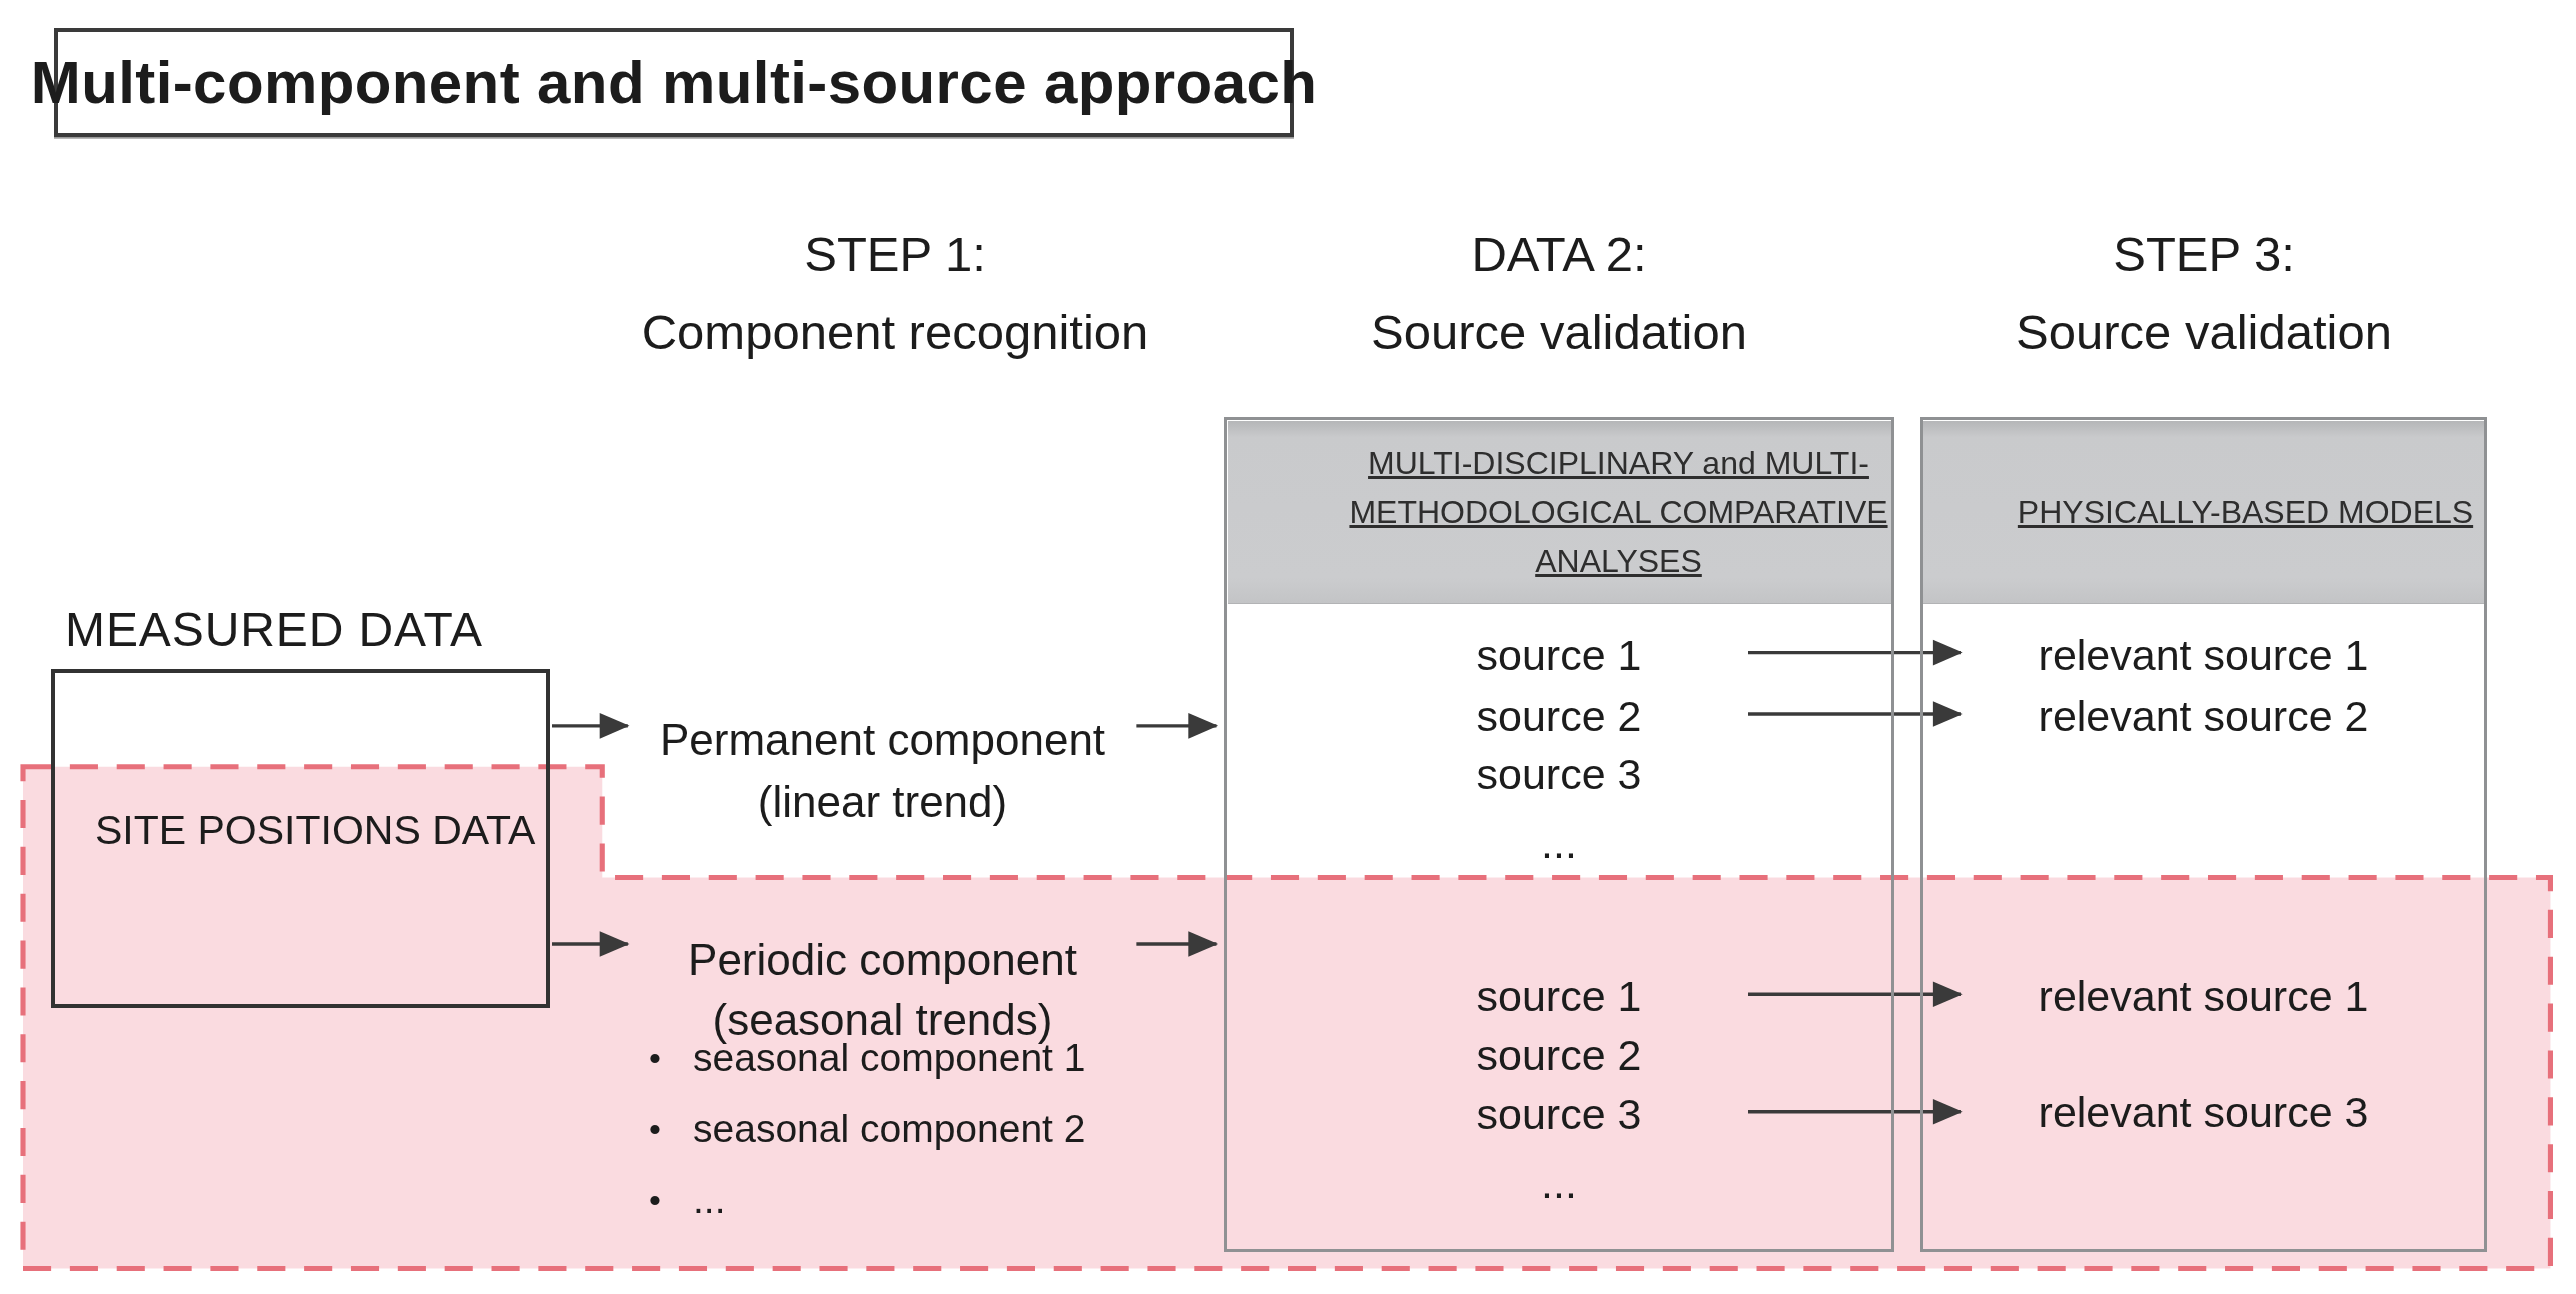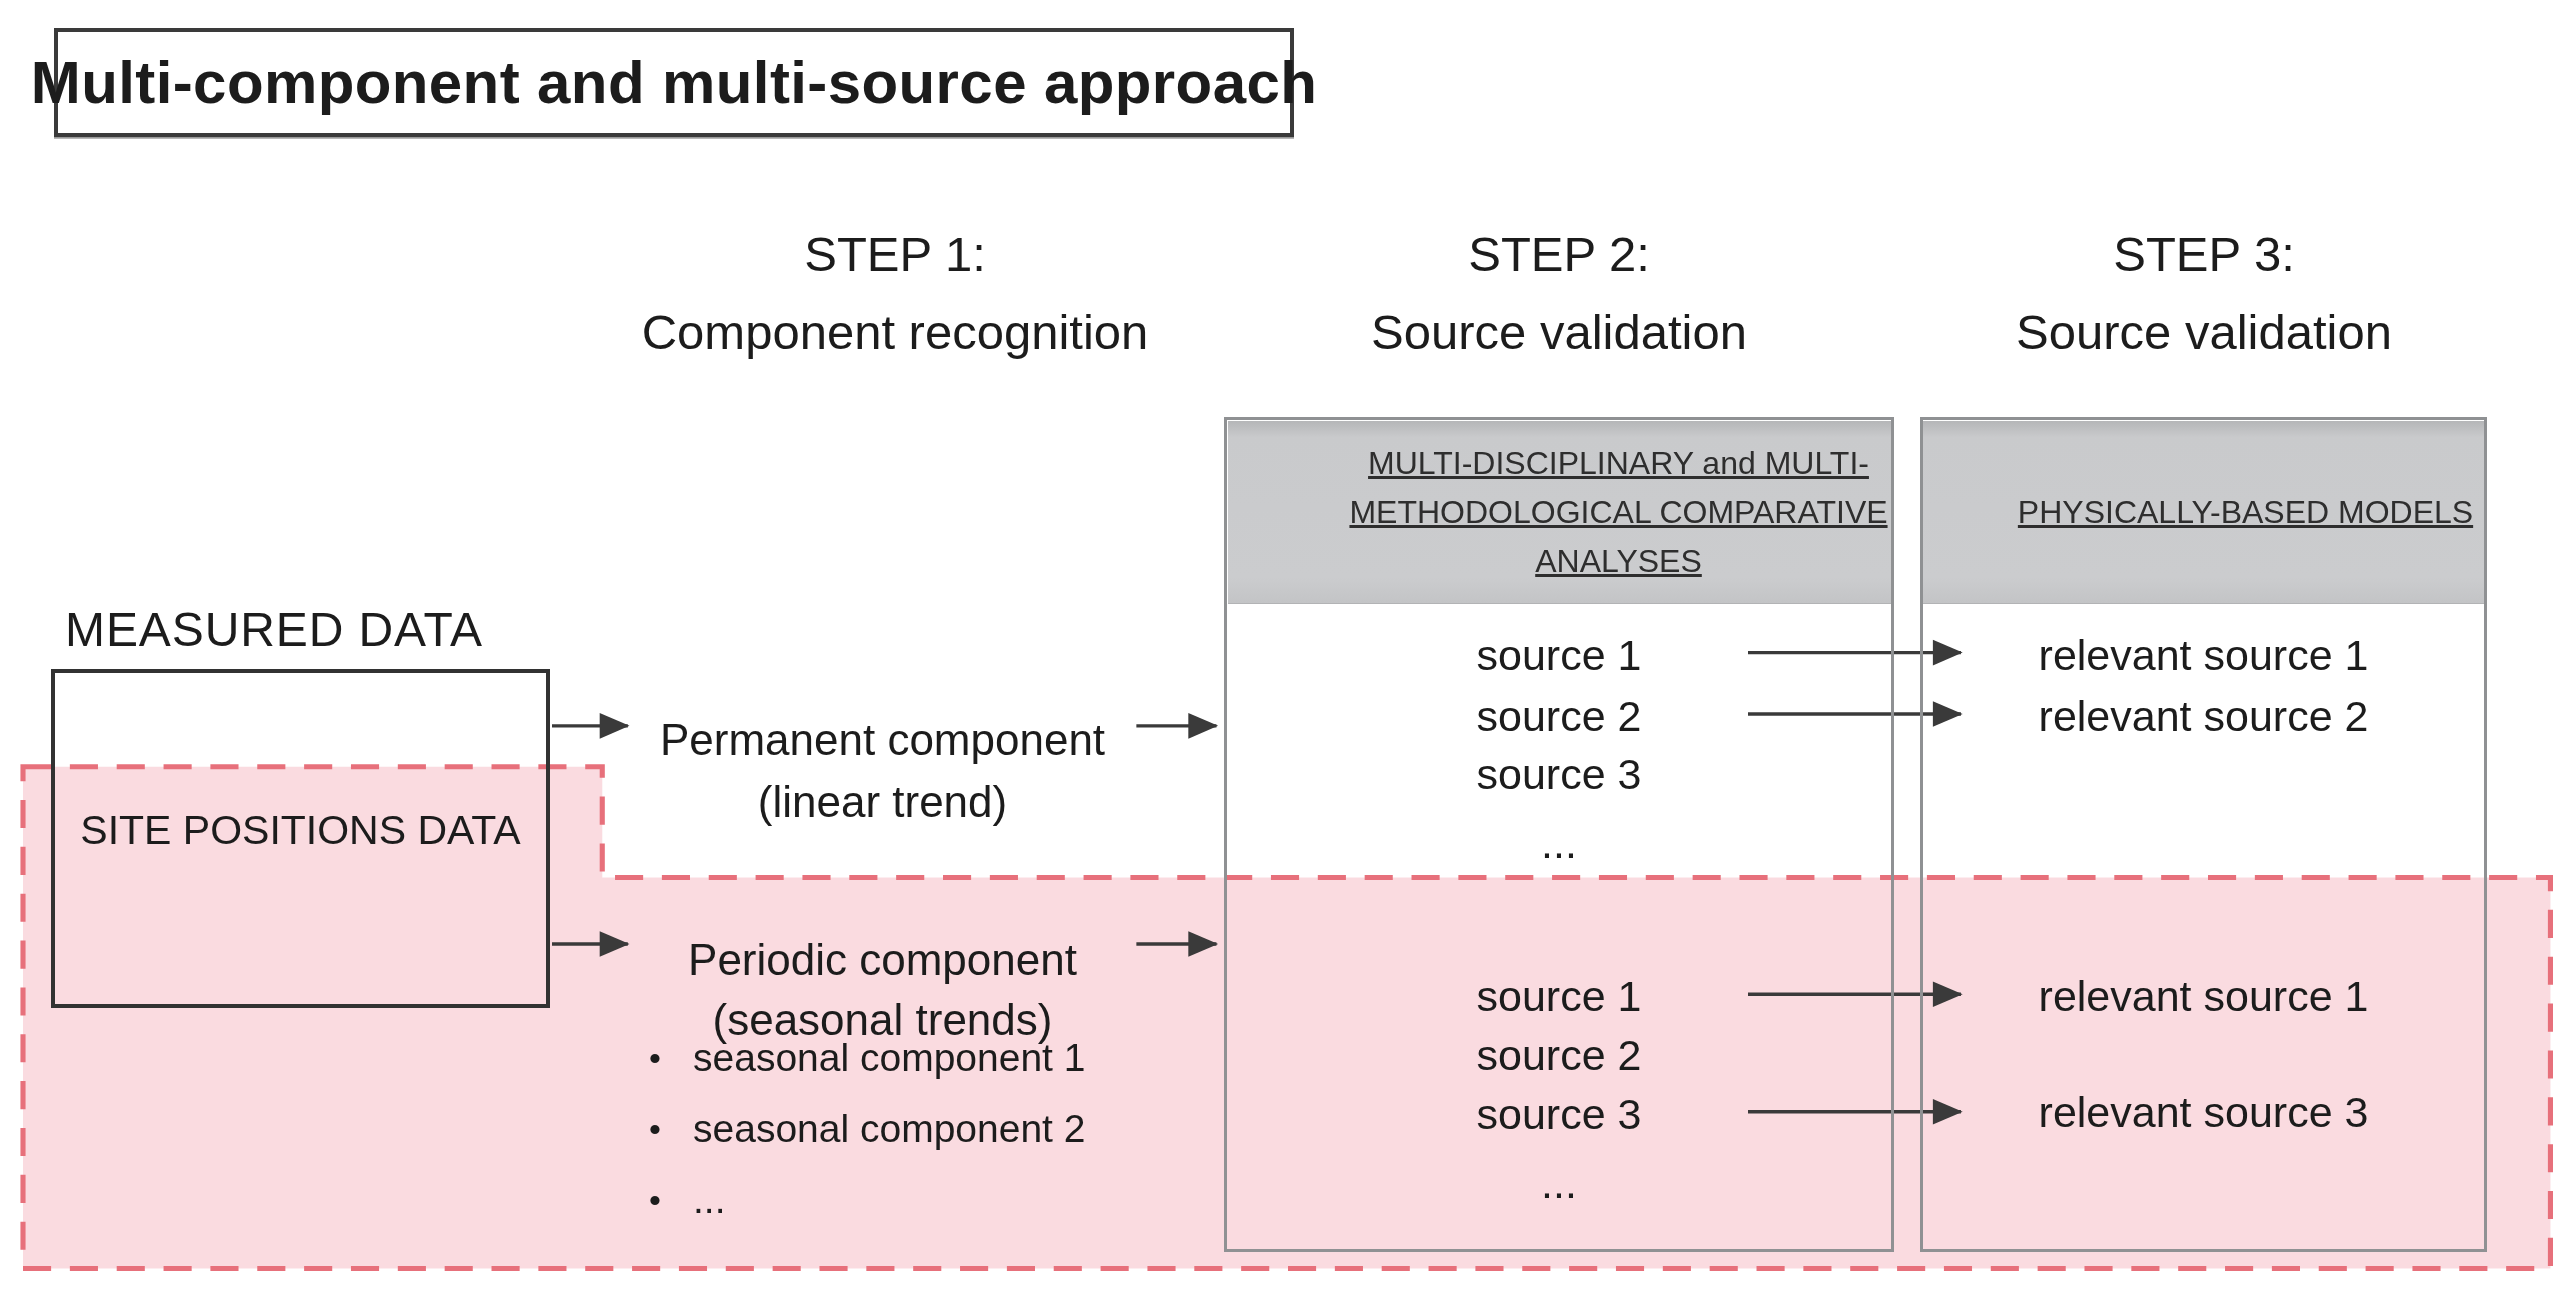--- a/index.html
+++ b/index.html
@@ -38,21 +38,21 @@
     font-size:32px;line-height:49px;color:#2e2e2e;text-decoration:underline;
   }
   #hdr-step2{left:1228px;top:421px;width:663px;}
   #hdr-step2 div{width:545px;}
   #hdr-step3{left:1923px;top:421px;width:561px;}
   #hdr-step3 div{width:477px;}
 
   
   .measured-label{left:65px;top:602px;font-size:48px;letter-spacing:0.9px;z-index:3;white-space:nowrap;}
   .site-box{left:51px;top:669px;width:499px;height:339px;border:4.3px solid #323232;z-index:2;box-sizing:border-box;background:transparent;}
-  .site-label{left:51px;top:807px;width:499px;text-align:center;font-size:41px;z-index:3;white-space:nowrap;}
+  .site-label{left:51px;top:807px;width:499px;text-align:left;font-size:41px;z-index:3;white-space:nowrap;padding-left:44px;}
 
   
   .line{height:48px;line-height:48px;font-size:43px;text-align:center;z-index:3;white-space:nowrap;}
   .c-step2{left:1224px;width:670px;}
   .c-step3{left:1920px;width:567px;}
   .c-comp{left:562px;width:641px;}
   .comp{font-size:44px;margin-top:16px;}
 
   
   .bullet-row{left:649px;width:562px;height:44px;z-index:3;display:flex;align-items:center;font-size:39px;}
@@ -85,21 +85,21 @@
 
   <div class="abs title-box">
     <span>Multi-component and multi-source approach</span>
   </div>
 
   <div class="abs step-head" id="sh1">
     <div class="l1">STEP 1:</div>
     <div class="l2">Component recognition</div>
   </div>
   <div class="abs step-head" id="sh2">
-    <div class="l1">STEP 2:</div>
+    <div class="l1">DATA 2:</div>
     <div class="l2">Source validation</div>
   </div>
   <div class="abs step-head" id="sh3">
     <div class="l1">STEP 3:</div>
     <div class="l2">Source validation</div>
   </div>
 
   <div class="abs big-box" id="box-step2"></div>
   <div class="abs big-box" id="box-step3"></div>
   <div class="abs gray-header" id="hdr-step2">

